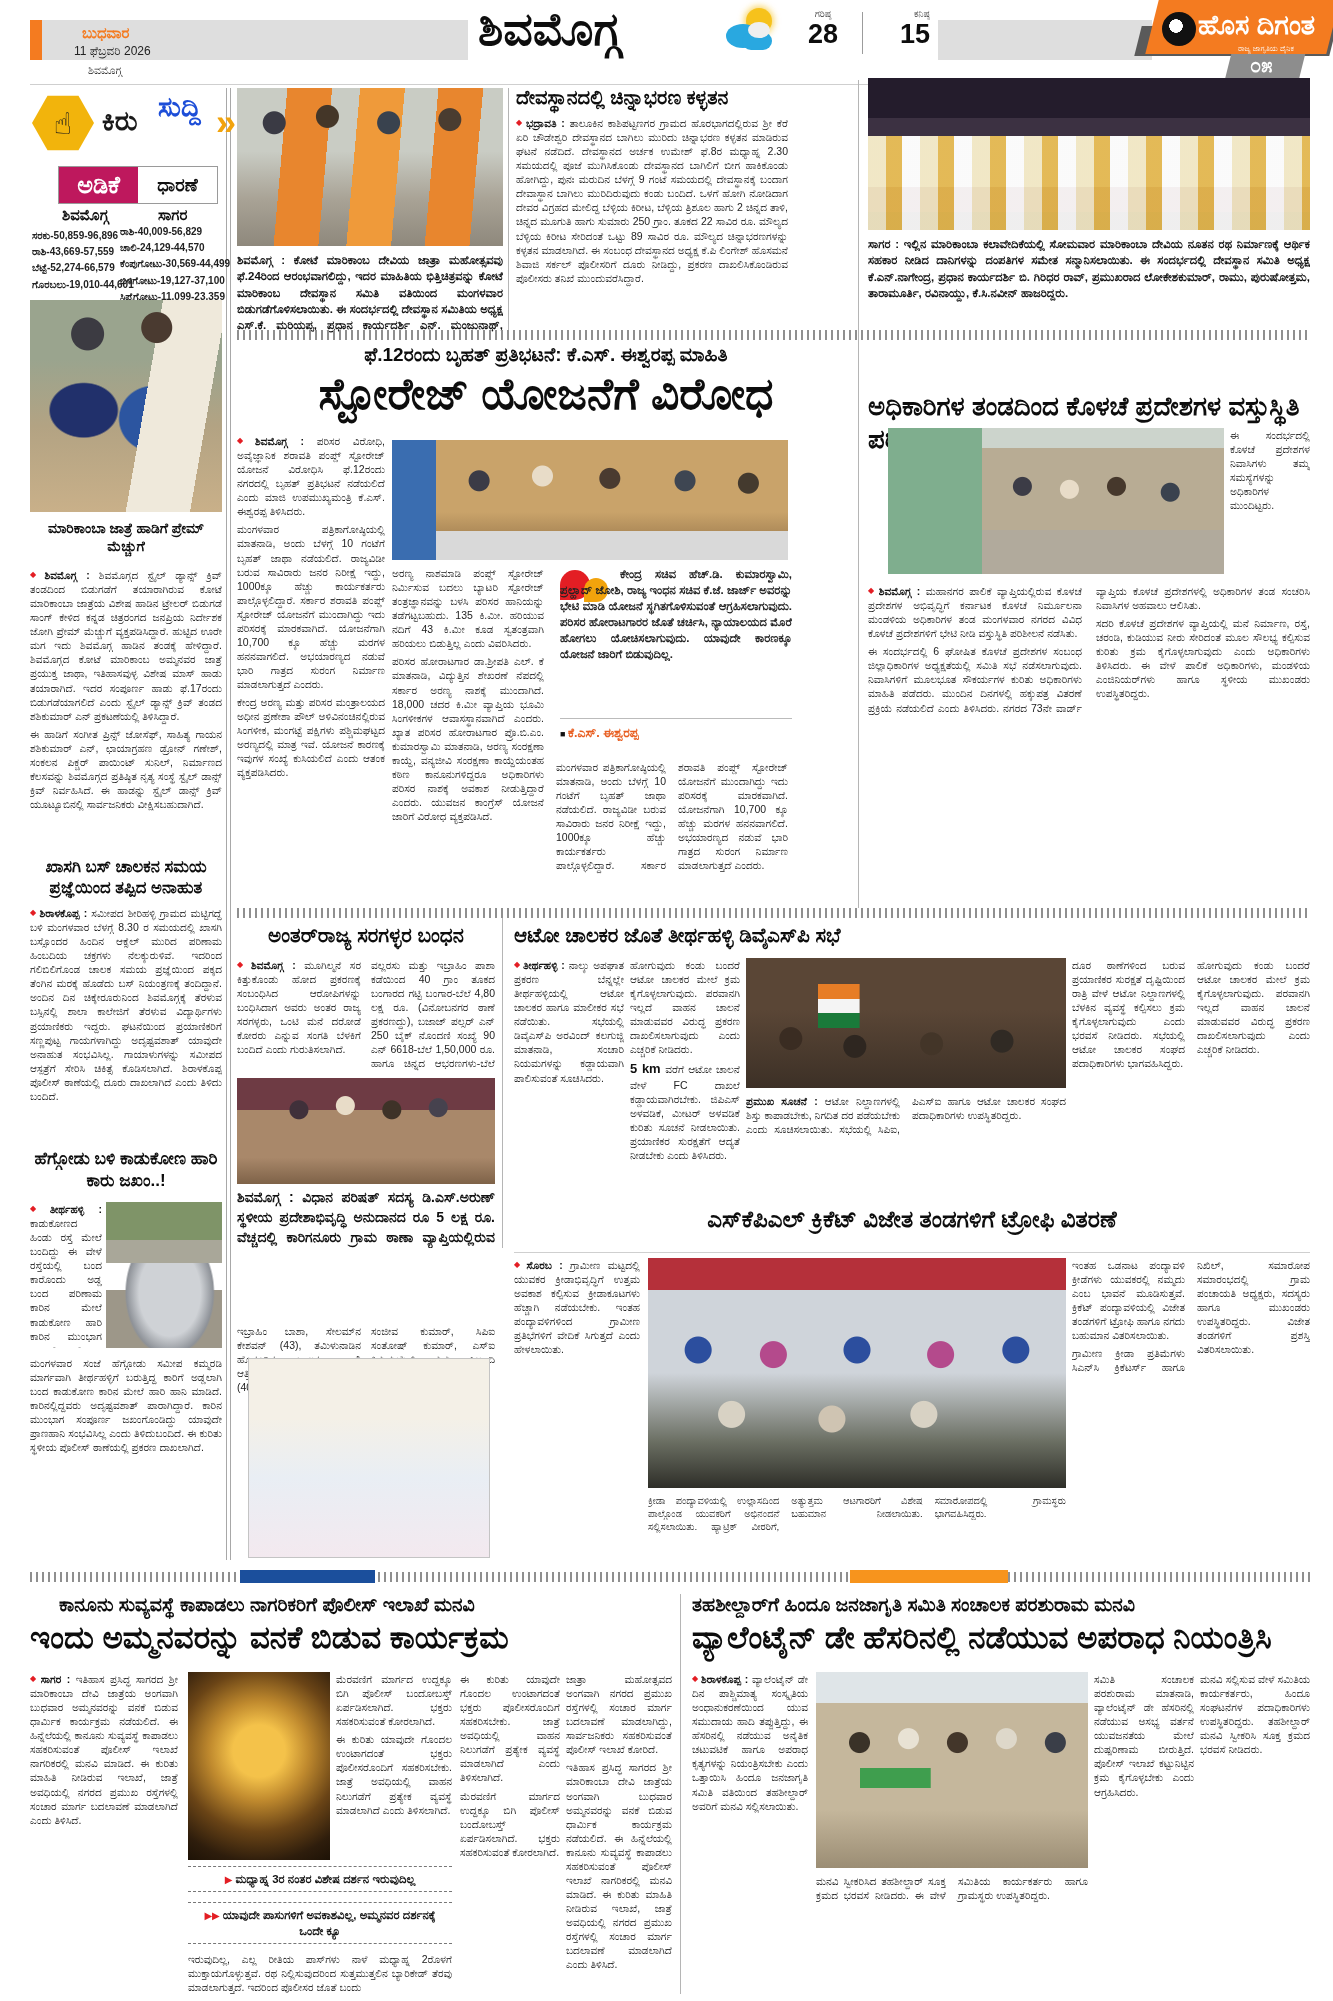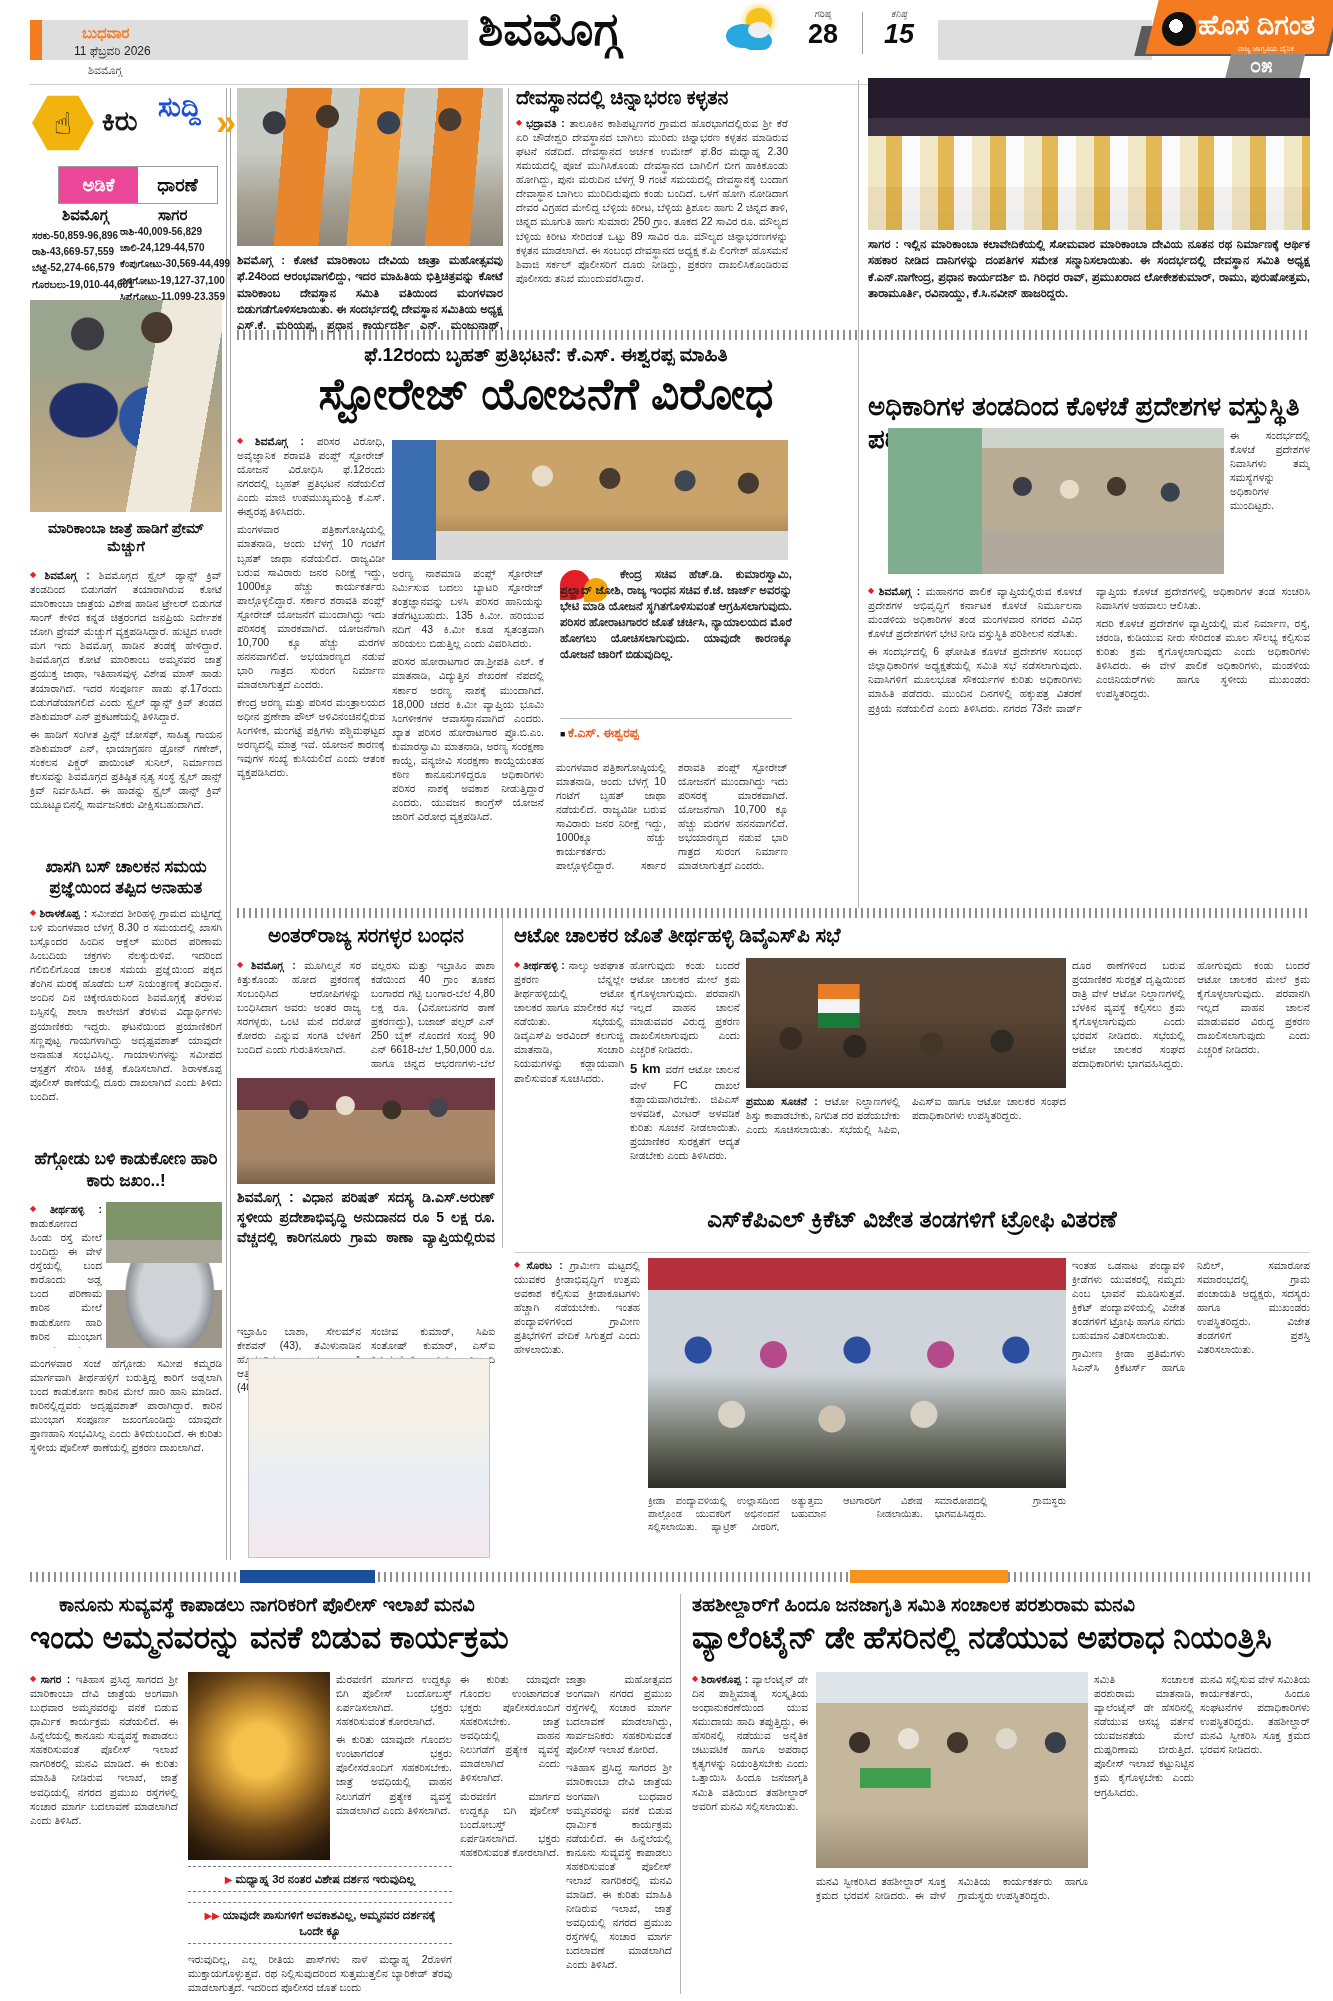--- a/index.html
+++ b/index.html
@@ -45,21 +45,21 @@
     <div class="abs" style="left:22px;top:2px;width:26px;height:26px;border-radius:50%;background:#f6c21c;box-shadow:0 0 6px 2px rgba(246,194,28,.65);"></div>
     <div class="abs" style="left:2px;top:18px;width:34px;height:24px;border-radius:50%;background:#29a8e0;"></div>
     <div class="abs" style="left:18px;top:26px;width:30px;height:18px;border-radius:10px;background:#29a8e0;"></div>
     <div class="abs" style="left:24px;top:16px;width:22px;height:16px;border-radius:50%;background:#efefef;"></div>
   </div>
   <div class="abs" style="left:792px;top:8px;width:62px;text-align:center;">
     <div style="font-size:9.5px;color:#444;">ಗರಿಷ್ಠ</div>
     <div style="font-size:27px;font-weight:bold;color:#0d0d0d;line-height:1.05;">28</div>
   </div>
   <div class="abs" style="left:862px;top:12px;width:0;height:42px;border-left:1px solid #9c9c9c;"></div>
-  <div class="abs" style="left:868px;top:8px;width:62px;text-align:center;font-style:italic;">
+  <div class="abs" style="left:868px;top:8px;width:62px;text-align:right;">
     <div style="font-size:9.5px;color:#444;">ಕನಿಷ್ಠ</div>
     <div style="font-size:27px;font-weight:bold;color:#0d0d0d;line-height:1.05;">15</div>
   </div>
 
   <div class="abs skew" style="left:1138px;top:26px;width:195px;height:30px;background:#5a5a5a;"></div>
   <div class="abs skew" style="left:1152px;top:0;width:181px;height:54px;background:#f47b20;"></div>
   <div class="abs" style="left:1162px;top:12px;width:30px;height:30px;border-radius:50%;background:radial-gradient(circle at 40% 40%,#fff 0 26%,#111 27% 100%);border:2px solid #111;"></div>
   <div class="abs hl" style="left:1198px;top:10px;font-size:27px;color:#fff;white-space:nowrap;">ಹೊಸ ದಿಗಂತ</div>
   <div class="abs" style="left:1238px;top:44px;font-size:7.5px;color:#fff;">ರಾಜ್ಯ ಜಾಗೃತಿಯ ದೈನಿಕ</div>
   <div class="abs skew" style="left:1228px;top:54px;width:74px;height:26px;background:#8d8d8d;"></div>
@@ -70,21 +70,21 @@
   <div class="abs vrule2" style="left:226px;top:88px;height:1472px;"></div>
 
   <div class="abs" style="left:30px;top:92px;width:192px;height:66px;">
     <div class="hex abs" style="left:2px;top:2px;">☝</div>
     <span class="abs hl" style="left:72px;top:14px;font-size:27px;color:#1a1a1a;">ಕಿರು</span>
     <span class="abs hl" style="left:128px;top:0;font-size:27px;color:#1d4ed8;">ಸುದ್ದಿ</span>
     <span class="abs chev" style="left:186px;top:2px;">»</span>
   </div>
 
   <div class="abs" style="left:58px;top:166px;width:158px;height:36px;border:1px solid #9a9a9a;display:flex;">
-    <div style="flex:1;background:#ec4899;color:#fff;font-weight:bold;font-size:18px;display:flex;align-items:center;justify-content:center;">ಅಡಿಕೆ</div>
+    <div style="flex:1;background:#be185d;color:#fff;font-weight:bold;font-size:24px;display:flex;align-items:center;justify-content:center;">ಅಡಿಕೆ</div>
     <div style="flex:1;background:#fff;color:#111;font-weight:bold;font-size:18px;display:flex;align-items:center;justify-content:center;">ಧಾರಣೆ</div>
   </div>
   <div class="abs hl" style="left:62px;top:206px;font-size:15px;">ಶಿವಮೊಗ್ಗ</div>
   <div class="abs hl" style="left:158px;top:206px;font-size:15px;">ಸಾಗರ</div>
   <div class="abs pricecol" style="left:32px;top:228px;width:86px;">
     <div>ಸರಕು-50,859-96,896</div>
     <div>ರಾಶಿ-43,669-57,559</div>
     <div>ಬೆಟ್ಟೆ-52,274-66,579</div>
     <div>ಗೊರಬಲು-19,010-44,601</div>
   </div>

